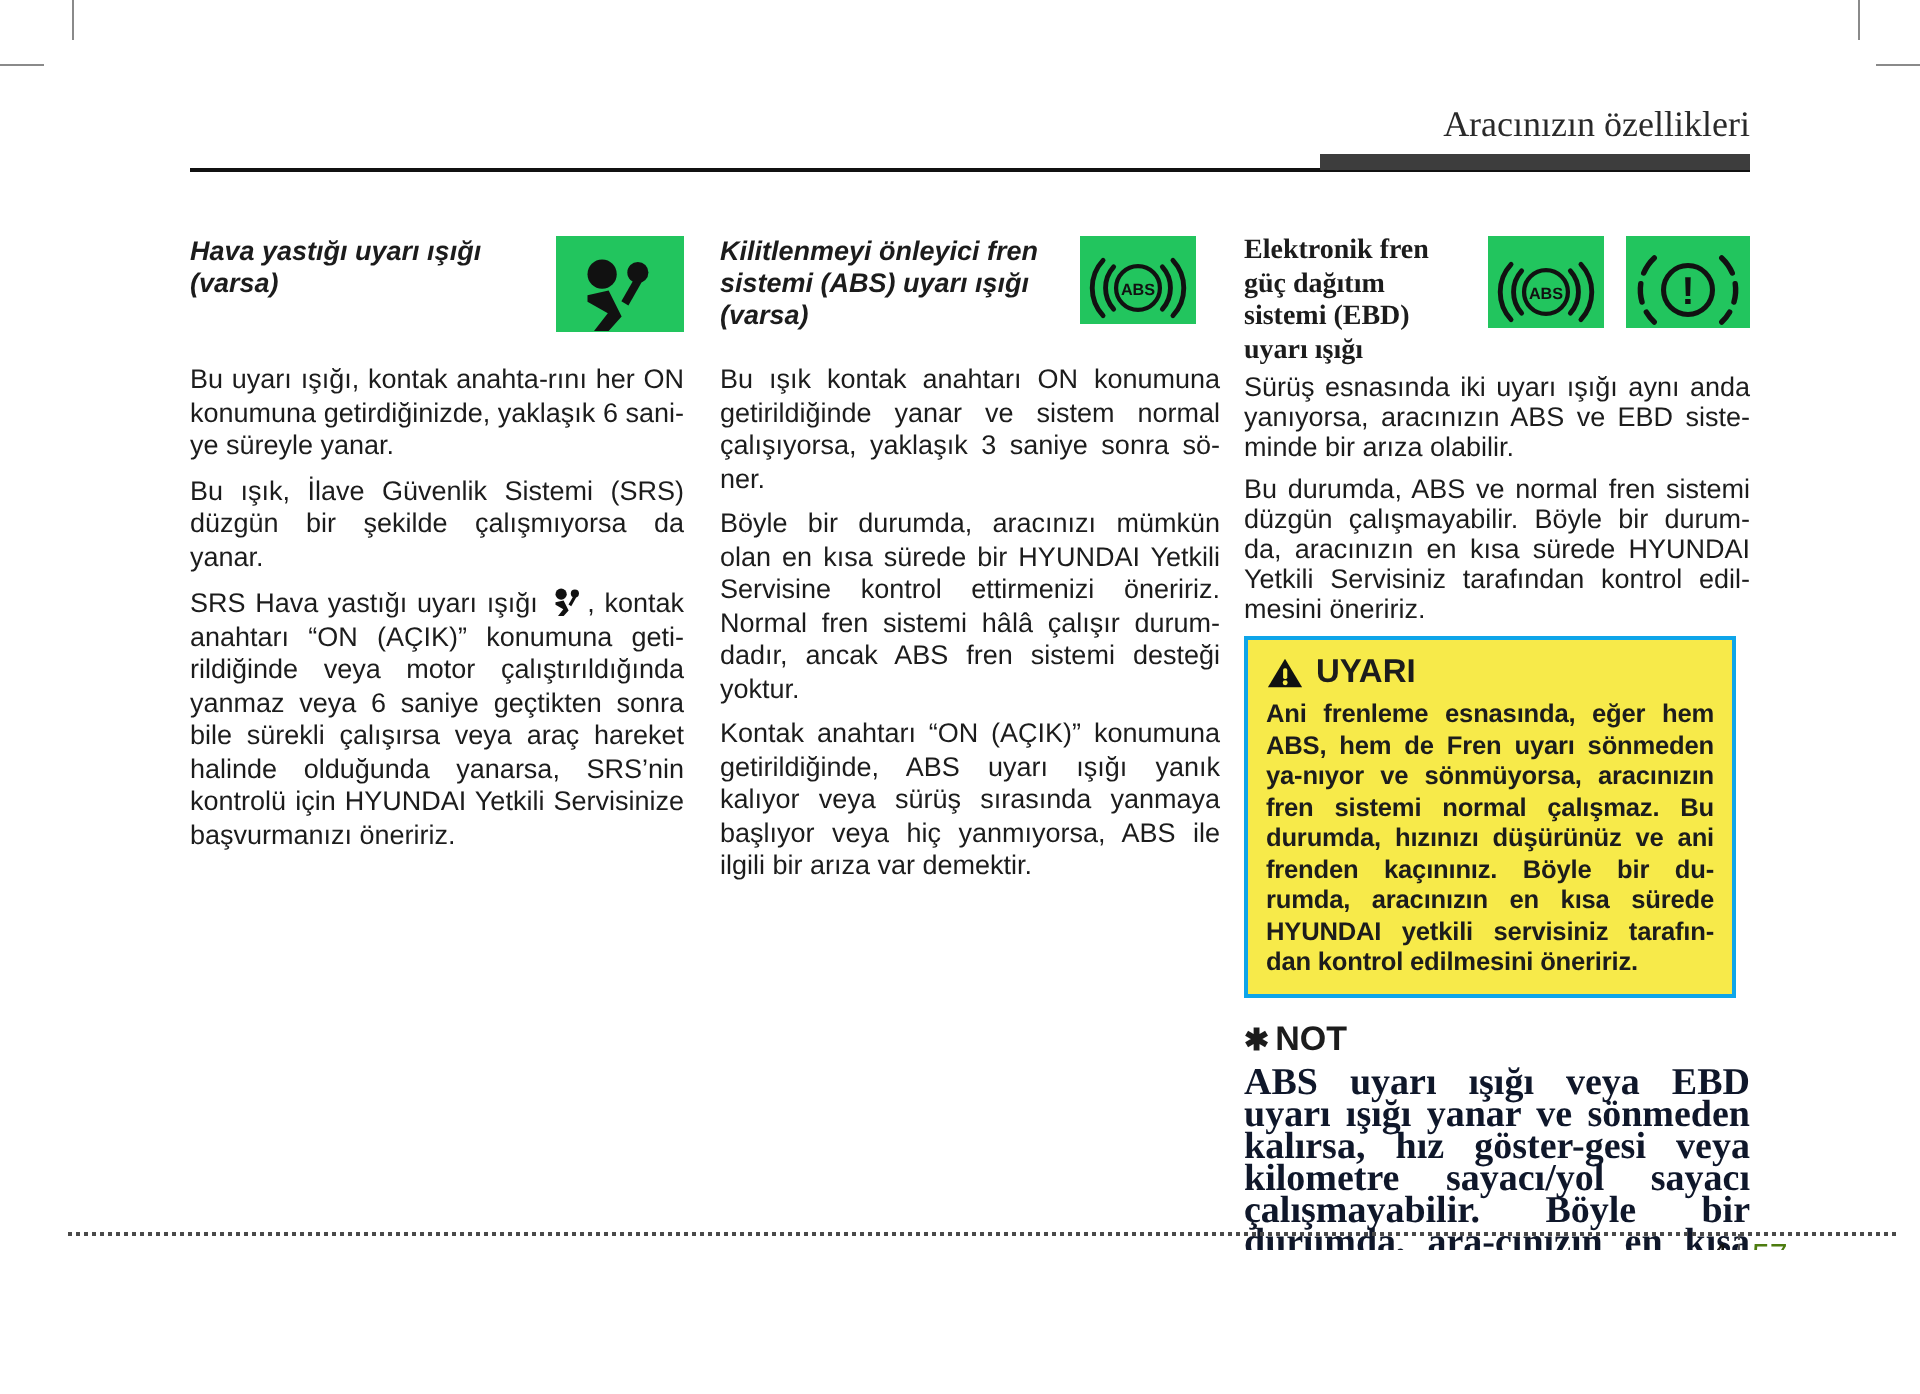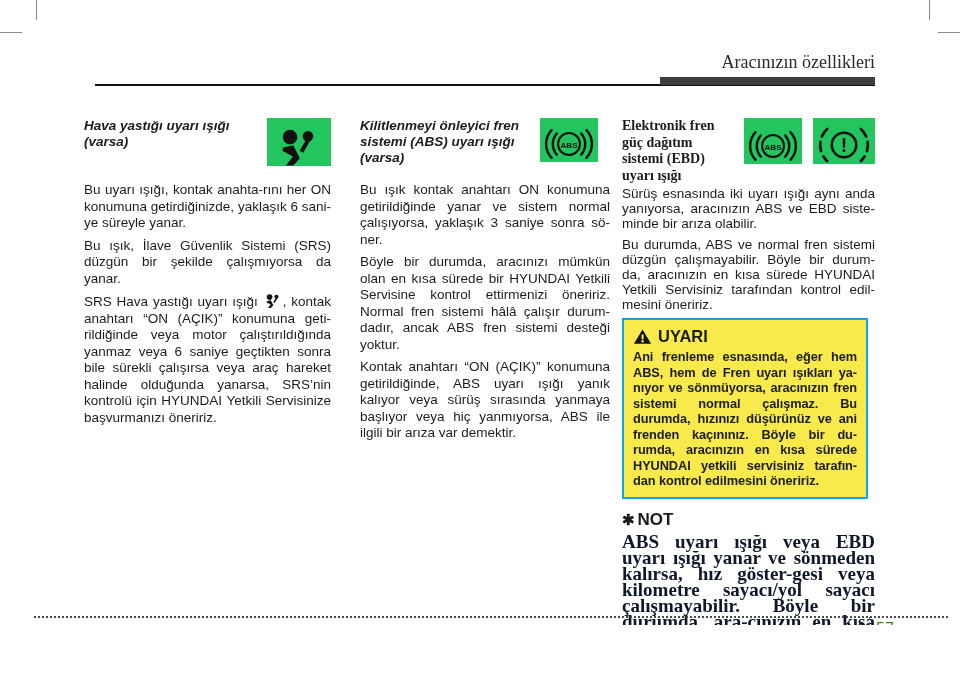--- a/index.html
+++ b/index.html
@@ -19,21 +19,21 @@
   .col{position:absolute;top:118px;text-align:justify;}
   .col p{margin:0 0 6px 0;font-size:13.5px;line-height:16.5px;}
   .col-head{display:flex;justify-content:space-between;align-items:flex-start;height:64px;text-align:left;}
   .h-sans{margin:0;font-size:13.5px;line-height:16px;font-weight:bold;font-style:italic;}
   .h-serif{margin:0;font-family:"Liberation Serif",serif;font-size:14px;line-height:16.5px;font-weight:bold;font-style:normal;}
   .icon-box{background:#22c55e;display:flex;align-items:flex-end;justify-content:center;flex:0 0 auto;}
   .icon-row{display:flex;gap:11px;}
   svg{display:block;}
   .inline-icon{display:inline-block;vertical-align:-2px;}
 
-  .col1{left:84px;width:247px;}
+  .col1{left:95px;width:247px;}
   .col2{left:360px;width:250px;}
   .col3{left:622px;width:253px;}
   .col3 p{line-height:15px;}
   .col3 .col-head{height:68px;}
 
   
   .warnbox{box-sizing:border-box;width:246px;margin-top:4px;border:2px solid #0ea5e9;background:#f7ea4a;
            padding:6px 9px 8px 9px;text-align:justify;}
   .warnbox-title{display:flex;align-items:center;gap:6px;font-size:16.5px;font-weight:bold;margin:1px 0 3px 0;text-align:left;}
   .warnbox-body{font-size:12.8px;line-height:15.5px;font-weight:bold;letter-spacing:-0.1px;}
@@ -139,21 +139,21 @@
 
     <div class="warnbox">
       <div class="warnbox-title">
         <svg width="19" height="17" viewBox="0 0 20 17">
           <polygon points="10,1 19,16 1,16" fill="#111"></polygon>
           <rect x="9" y="6" width="2.2" height="5.6" rx="0.9" fill="#f7ea4a"></rect>
           <circle cx="10.1" cy="13.6" r="1.3" fill="#f7ea4a"></circle>
         </svg>
         <span>UYARI</span>
       </div>
-      <div class="warnbox-body">Ani frenleme esnasında, eğer hem ABS, hem de Fren uyarı ışıkları ya-nıyor ve sönmüyorsa, aracınızın fren sistemi normal çalışmaz. Bu durumda, hızınızı düşürünüz ve ani frenden kaçınınız. Böyle bir du-rumda, aracınızın en kısa sürede HYUNDAI yetkili servisiniz tarafın-dan kontrol edilmesini öneririz.</div>
+      <div class="warnbox-body">Ani frenleme esnasında, eğer hem ABS, hem de Fren uyarı sönmeden ya-nıyor ve sönmüyorsa, aracınızın fren sistemi normal çalışmaz. Bu durumda, hızınızı düşürünüz ve ani frenden kaçınınız. Böyle bir du-rumda, aracınızın en kısa sürede HYUNDAI yetkili servisiniz tarafın-dan kontrol edilmesini öneririz.</div>
     </div>
 
     <div class="note">
       <div class="note-title"><span class="note-marker">✱</span><span>NOT</span></div>
       <div class="note-body">ABS uyarı ışığı veya EBD uyarı ışığı yanar ve sönmeden kalırsa, hız göster-gesi veya kilometre sayacı/yol sayacı çalışmayabilir. Böyle bir durumda, ara-cınızın en kısa sürede HYUNDAI Yet-kili Servisiniz tarafından kontrol edil-mesini öneririz.</div>
     </div>
   </div>
 
   <div class="dotline"></div>
   <div class="vdash"></div>

